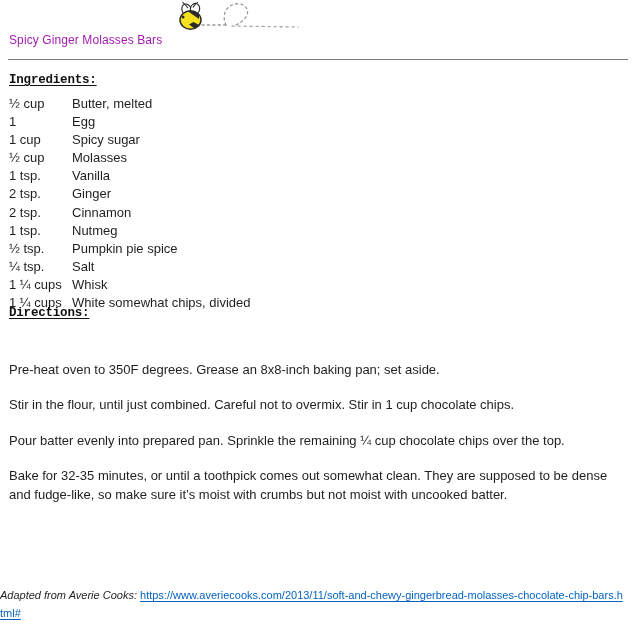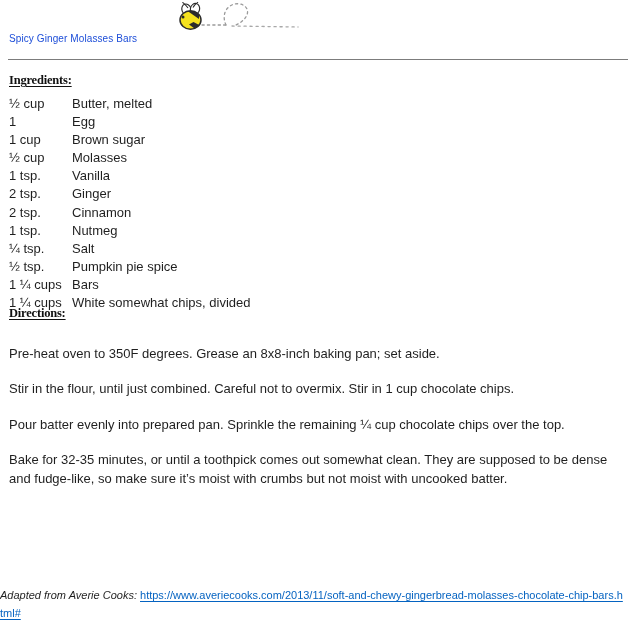--- a/index.html
+++ b/index.html
@@ -29,39 +29,39 @@
     top: 0px;
     width: 130px;
     height: 40px;
   }
 
   
   .doc-title {
     position: absolute;
     left: 9px;
     top: 33px;
-    font-size: 10px;
+    font-size: 12px;
     letter-spacing: 0.1px;
-    color: #1d4ed8;
+    color: #a21caf;
     white-space: nowrap;
   }
   .title-rule {
     position: absolute;
     left: 8px;
     top: 59px;
     width: 620px;
     height: 1px;
     background: #7c7c7c;
   }
 
   
   .section-heading {
     position: absolute;
     left: 9px;
-    font-family: Liberation Serif, serif;
+    font-family: Liberation Mono, monospace;
     font-size: 12.5px;
     font-weight: bold;
     text-decoration: underline;
     text-underline-offset: 2px;
     color: #111111;
     letter-spacing: -0.2px;
   }
   #ingredients-heading { top: 73px; }
   #directions-heading  { top: 306px; }
 
@@ -93,21 +93,21 @@
   .directions {
     position: absolute;
     left: 0;
     top: 345px;
     width: 637px;
   }
   .para {
     font-size: 13px;
     line-height: 18.4px;
     color: #1f1f1f;
-    margin: 0 0 17px 0;
+    margin: 16px 0 17px 0;
     padding: 0 14px 0 9px;
   }
 
   
   .source {
     position: absolute;
     left: 0;
     top: 586px;
     width: 637px;
     padding: 0 12px 0 0;
@@ -167,21 +167,21 @@
     <div class="ing-row">
       <span class="ing-qty">½ cup</span>
       <span class="ing-name">Butter, melted</span>
     </div>
     <div class="ing-row">
       <span class="ing-qty">1</span>
       <span class="ing-name">Egg</span>
     </div>
     <div class="ing-row">
       <span class="ing-qty">1 cup</span>
-      <span class="ing-name">Brown sugar</span>
+      <span class="ing-name">Spicy sugar</span>
     </div>
     <div class="ing-row">
       <span class="ing-qty">½ cup</span>
       <span class="ing-name">Molasses</span>
     </div>
     <div class="ing-row">
       <span class="ing-qty">1 tsp.</span>
       <span class="ing-name">Vanilla</span>
     </div>
     <div class="ing-row">
@@ -190,30 +190,30 @@
     </div>
     <div class="ing-row">
       <span class="ing-qty">2 tsp.</span>
       <span class="ing-name">Cinnamon</span>
     </div>
     <div class="ing-row">
       <span class="ing-qty">1 tsp.</span>
       <span class="ing-name">Nutmeg</span>
     </div>
     <div class="ing-row">
+      <span class="ing-qty">½ tsp.</span>
+      <span class="ing-name">Pumpkin pie spice</span>
+    </div>
+    <div class="ing-row">
       <span class="ing-qty">¼ tsp.</span>
       <span class="ing-name">Salt</span>
     </div>
     <div class="ing-row">
-      <span class="ing-qty">½ tsp.</span>
-      <span class="ing-name">Pumpkin pie spice</span>
-    </div>
-    <div class="ing-row">
       <span class="ing-qty">1 ¼ cups</span>
-      <span class="ing-name">Bars</span>
+      <span class="ing-name">Whisk</span>
     </div>
     <div class="ing-row">
       <span class="ing-qty">1 ¼ cups</span>
       <span class="ing-name">White somewhat chips, divided</span>
     </div>
   </div>
 
   <div class="section-heading" id="directions-heading">Directions:</div>
 
   <div class="directions">

